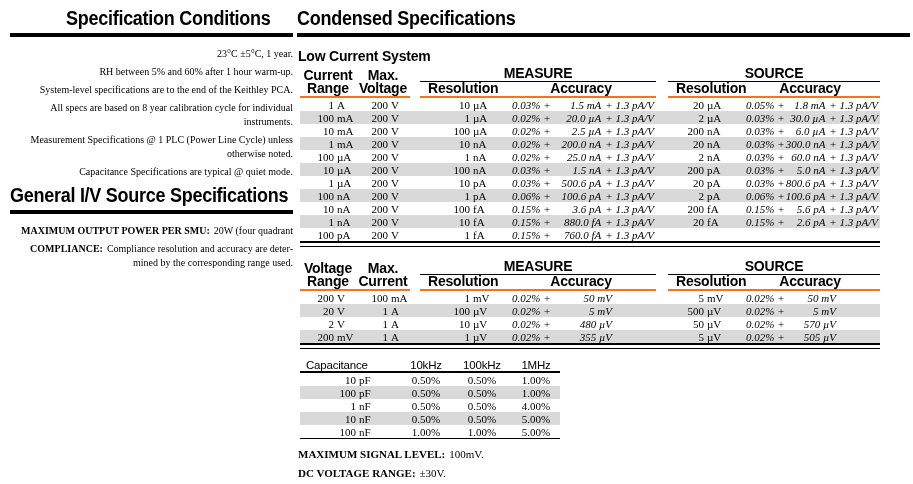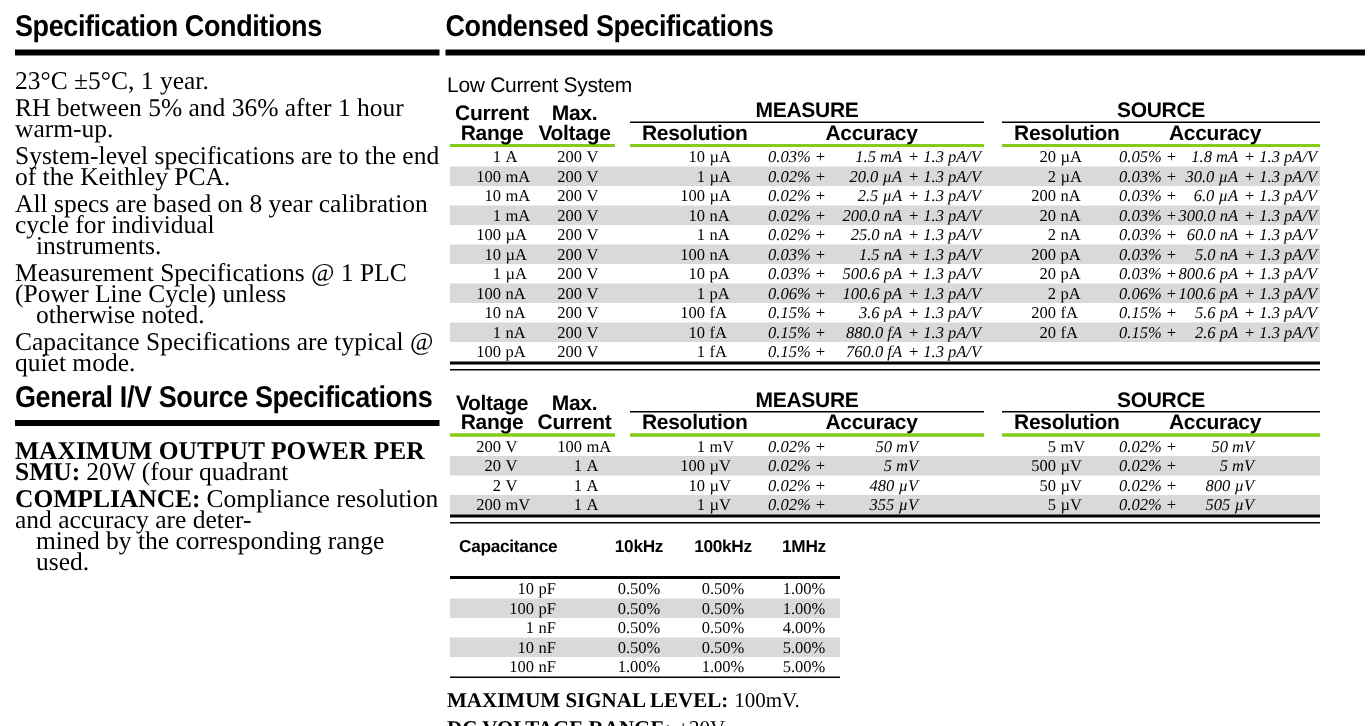--- a/index.html
+++ b/index.html
@@ -1,83 +1,83 @@
 <!DOCTYPE html>
 <html><head>
 <meta charset="utf-8">
 <style>
   html,body{margin:0;padding:0;}
   body{
     width:913px;height:484px;position:relative;background:#fff;color:#000;
     font-family:"Liberation Serif",serif;overflow:hidden;
   }
-  .col-left{position:absolute;left:10px;top:6px;width:283px;}
+  .col-left{position:absolute;left:10px;top:6px;width:283px;text-align:right;}
   .col-right{position:absolute;left:297px;top:6px;width:613px;}
 
   h1.section{
     font-family:"Liberation Sans",sans-serif;font-weight:bold;font-size:20px;
     margin:0 0 10px 0;border-bottom:4px solid #000;padding-bottom:3px;line-height:24px;
   }
   h1.section .ttl{display:inline-block;transform:scaleX(0.9);transform-origin:left;white-space:nowrap;letter-spacing:-0.3px;}
   h2.sub{
-    font-family:"Liberation Sans",sans-serif;font-weight:normal;font-size:14px;
+    font-family:"Liberation Sans",sans-serif;font-weight:bold;font-size:14px;
     margin:12px 0 3px 1px;line-height:15px;letter-spacing:-0.2px;
   }
 
-  .para{font-size:17px;line-height:14px;margin:3px 0 4px 0;}
+  .para{font-size:10px;line-height:14px;margin:3px 0 4px 0;}
   .para .lead{font-weight:bold;margin-right:4px;}
   .cont{padding-left:14px;}
   .mt{margin-top:12px;}
 
   .twrap{width:580px;margin-left:3px;}
   table.spec{border-collapse:collapse;table-layout:fixed;width:580px;}
   table.spec th{
     font-family:"Liberation Sans",sans-serif;font-weight:bold;font-size:14px;
     padding:0;vertical-align:bottom;text-align:center;line-height:13px;letter-spacing:-0.2px;
   }
   table.spec th.grp{border-bottom:1.5px solid #000;padding-bottom:1px;margin-top:32px;}
-  table.spec th.u{border-bottom:2px solid #84cc16;padding-bottom:1px;}
+  table.spec th.u{border-bottom:2px solid #f97316;padding-bottom:1px;}
   table.spec th.tl{text-align:left;padding-left:8px;}
   table.spec td{font-size:11px;line-height:12px;height:13px;padding:0 2px;vertical-align:middle;}
   tr.shaded td{background:#d9d9d9;}
   .ru{display:flex;align-items:baseline;}
   .ru-n{flex:1;text-align:right;}
   .ru-u{width:17px;text-align:left;margin-left:3px;}
   td.res .ru{padding-right:14px;}
   .acc{display:flex;align-items:baseline;padding-left:4px;font-style:italic;}
   .acc-v{flex:1;text-align:right;white-space:pre;}
   .acc-p{white-space:pre;}
   .acc-t{margin-left:4px;white-space:pre;}
   .vtab .accc .acc{padding-right:42px;}
   .dblrule{height:3px;border-top:2px solid #000;border-bottom:1.5px solid #000;width:580px;}
 
   .cwrap{width:260px;margin-left:3px;margin-top:10px;}
   table.cap{border-collapse:collapse;table-layout:fixed;width:260px;}
   table.cap th{
-    font-family:"Liberation Sans",sans-serif;font-weight:bold;font-size:11.5px;
-    border-bottom:2px solid #000;padding:0 0 13px 0;text-align:center;vertical-align:bottom;letter-spacing:-0.2px;
+    font-family:"Liberation Sans",sans-serif;font-weight:normal;font-size:11.5px;
+    border-bottom:2px solid #000;padding:0 0 0 0;text-align:center;vertical-align:bottom;letter-spacing:-0.2px;
   }
   table.cap th.capl{text-align:left;padding-left:6px;}
   table.cap td{font-size:11px;line-height:12px;height:13px;padding:0 2px;text-align:center;}
   table.cap td.ccap{text-align:right;}
   table.cap td.ccap .ru{padding-right:22px;}
   .caprule{border-top:1.5px solid #000;width:260px;}
 
-  .note{font-size:14px;line-height:13px;margin:6px 0 0 1px;}
+  .note{font-size:11px;line-height:13px;margin:6px 0 0 1px;}
   .note .nlead{font-weight:bold;margin-right:4px;}
   .note1{margin-top:9px;}
 </style>
 </head>
 <body>
 
 <div class="col-left">
   <h1 class="section"><span class="ttl">Specification Conditions</span></h1>
 
   <div class="para">23°C ±5°C, 1 year.</div>
-  <div class="para">RH between 5% and 36% after 1 hour warm-up.</div>
+  <div class="para">RH between 5% and 60% after 1 hour warm-up.</div>
   <div class="para">System-level specifications are to the end of the Keithley PCA.</div>
   <div class="para"><span>All specs are based on 8 year calibration cycle for individual</span><div class="cont">instruments.</div></div>
   <div class="para"><span>Measurement Specifications @ 1 PLC (Power Line Cycle) unless</span><div class="cont">otherwise noted.</div></div>
   <div class="para">Capacitance Specifications are typical @ quiet mode.</div>
 
   <h1 class="section mt"><span class="ttl">General I/V Source Specifications</span></h1>
 
   <div class="para"><span class="lead">MAXIMUM OUTPUT POWER PER SMU:</span><span>20W (four quadrant</span></div>
   <div class="para"><span class="lead">COMPLIANCE:</span><span>Compliance resolution and accuracy are deter-</span><div class="cont">mined by the corresponding range used.</div></div>
 </div>
@@ -717,21 +717,21 @@
             <td class="gap"></td>
             <td class="res">
               <div class="ru">
                 <span class="ru-n">50</span>
                 <span class="ru-u">µV</span>
               </div>
             </td>
             <td class="accc">
               <div class="acc">
                 <span class="acc-p">0.02% +</span>
-                <span class="acc-v">800 µV</span>
+                <span class="acc-v">570 µV</span>
               </div>
             </td>
           </tr>
           <tr class="shaded">
             <td class="c1">
               <div class="ru">
                 <span class="ru-n">200</span>
                 <span class="ru-u">mV</span>
               </div>
             </td>

